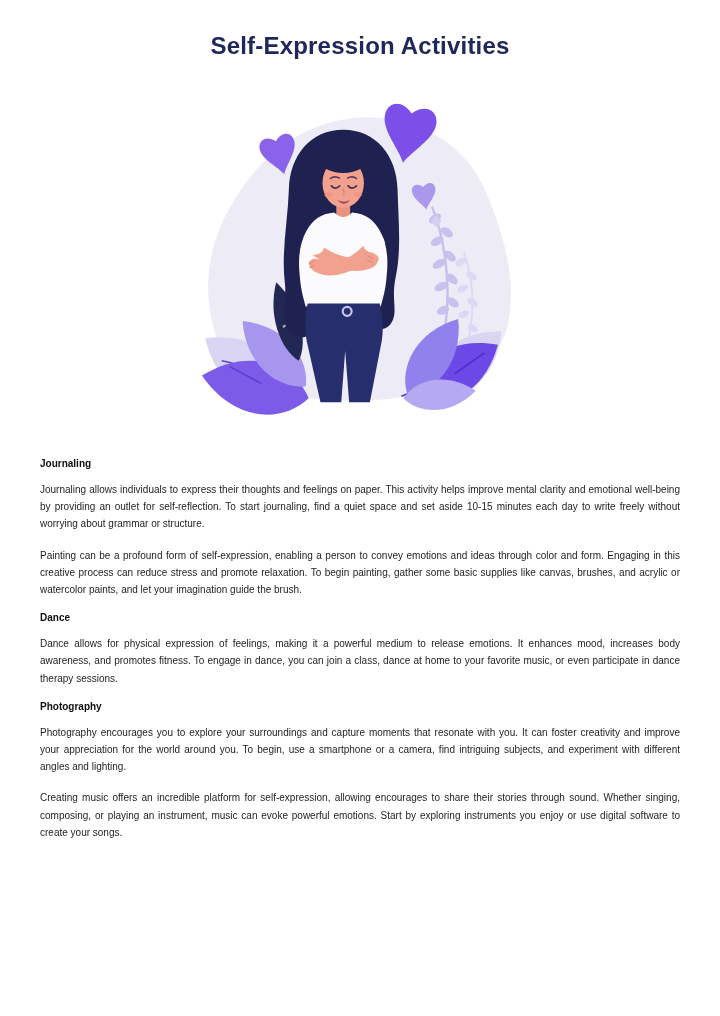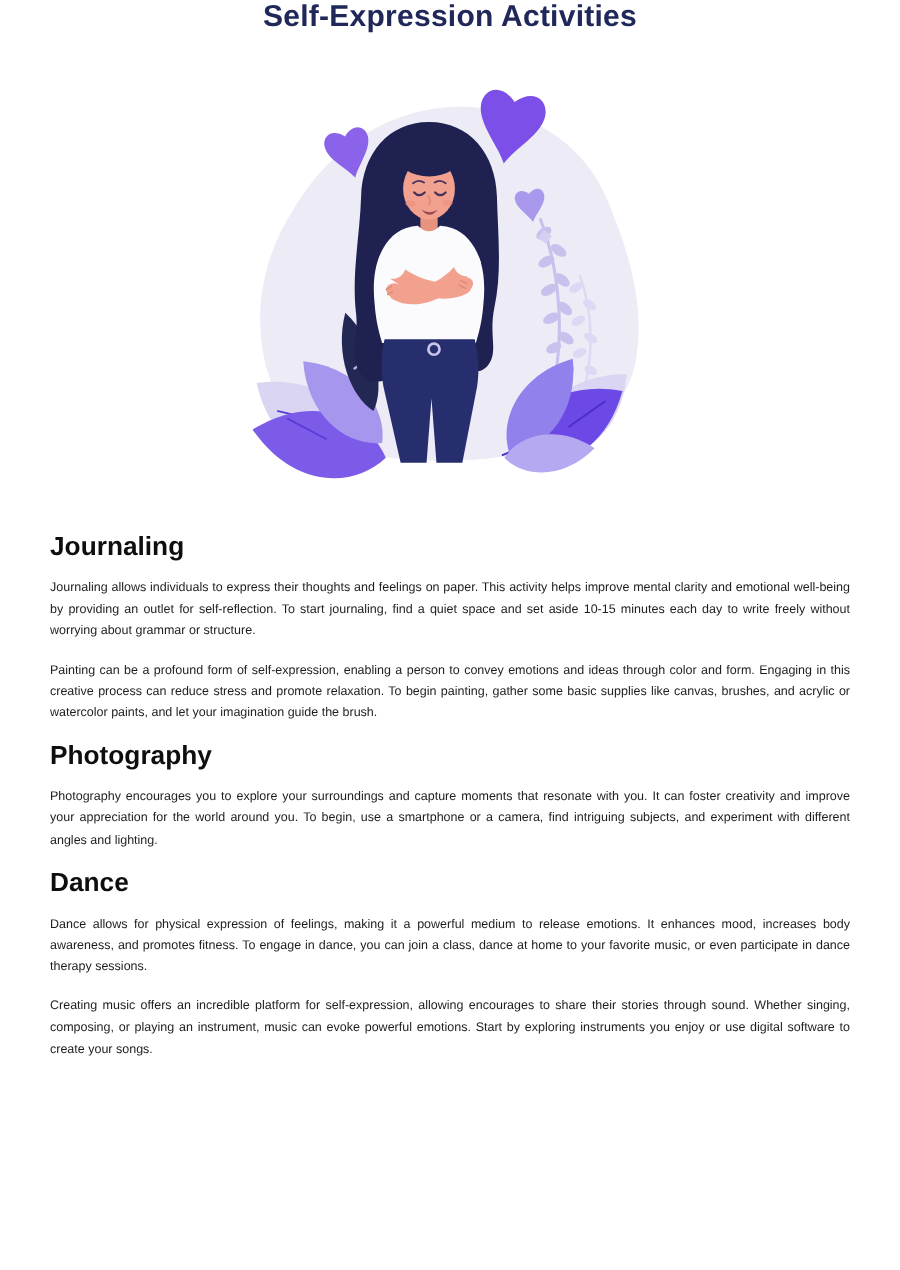--- a/index.html
+++ b/index.html
@@ -1,27 +1,27 @@
 <!DOCTYPE html>
 <html><head>
 <meta charset="utf-8">
 <style>
   html, body { margin:0; padding:0; background:#ffffff; }
   .page {
     width:720px; height:1016px; margin:0 auto; background:#ffffff;
     font-family:"Liberation Sans", sans-serif; overflow:hidden; position:relative;
   }
   .doc-title {
-    margin:0; text-align:center;
+    margin:0; padding-top:32px; text-align:center;
     font-size:24px; font-weight:bold; color:#20285a; letter-spacing:0.2px;
   }
   .figure-wrap { display:flex; justify-content:center; margin-top:42px; height:316px; }
   .content { padding:0 40px; margin-top:40px; }
   .section h2 {
-    font-size:21px; font-weight:bold; color:#0e0e0e; margin:0;
+    font-size:10px; font-weight:bold; color:#0e0e0e; margin:0;
   }
   .section p {
     font-size:10px; line-height:17.2px; color:#1d1d1d;
     text-align:justify; margin:12px 0 14px 0;
   }
 </style>
 </head>
 <body>
 
 <div class="page">
@@ -152,27 +152,27 @@
     <div class="section">
       <h2>Journaling</h2>
       <p>Journaling allows individuals to express their thoughts and feelings on paper. This activity helps improve mental clarity and emotional well-being by providing an outlet for self-reflection. To start journaling, find a quiet space and set aside 10-15 minutes each day to write freely without worrying about grammar or structure.</p>
     </div>
 
     <div class="section">
       <p>Painting can be a profound form of self-expression, enabling a person to convey emotions and ideas through color and form. Engaging in this creative process can reduce stress and promote relaxation. To begin painting, gather some basic supplies like canvas, brushes, and acrylic or watercolor paints, and let your imagination guide the brush.</p>
     </div>
 
     <div class="section">
-      <h2>Photography</h2>
-      <p>Photography encourages you to explore your surroundings and capture moments that resonate with you. It can foster creativity and improve your appreciation for the world around you. To begin, use a smartphone or a camera, find intriguing subjects, and experiment with different angles and lighting.</p>
+      <h2>Dance</h2>
+      <p>Dance allows for physical expression of feelings, making it a powerful medium to release emotions. It enhances mood, increases body awareness, and promotes fitness. To engage in dance, you can join a class, dance at home to your favorite music, or even participate in dance therapy sessions.</p>
     </div>
 
     <div class="section">
-      <h2>Dance</h2>
-      <p>Dance allows for physical expression of feelings, making it a powerful medium to release emotions. It enhances mood, increases body awareness, and promotes fitness. To engage in dance, you can join a class, dance at home to your favorite music, or even participate in dance therapy sessions.</p>
+      <h2>Photography</h2>
+      <p>Photography encourages you to explore your surroundings and capture moments that resonate with you. It can foster creativity and improve your appreciation for the world around you. To begin, use a smartphone or a camera, find intriguing subjects, and experiment with different angles and lighting.</p>
     </div>
 
     <div class="section">
       <p>Creating music offers an incredible platform for self-expression, allowing encourages to share their stories through sound. Whether singing, composing, or playing an instrument, music can evoke powerful emotions. Start by exploring instruments you enjoy or use digital software to create your songs.</p>
     </div>
 
   </div>
 </div>
 
 </body></html>

